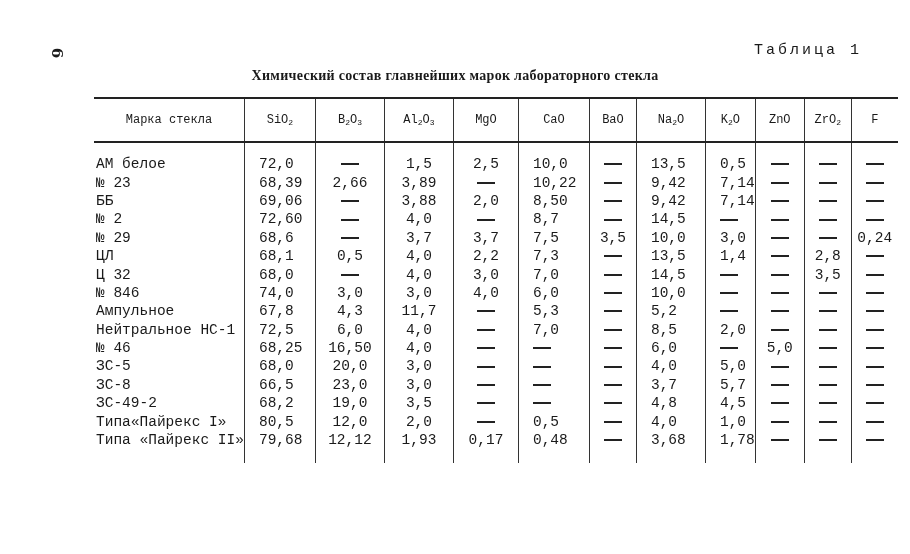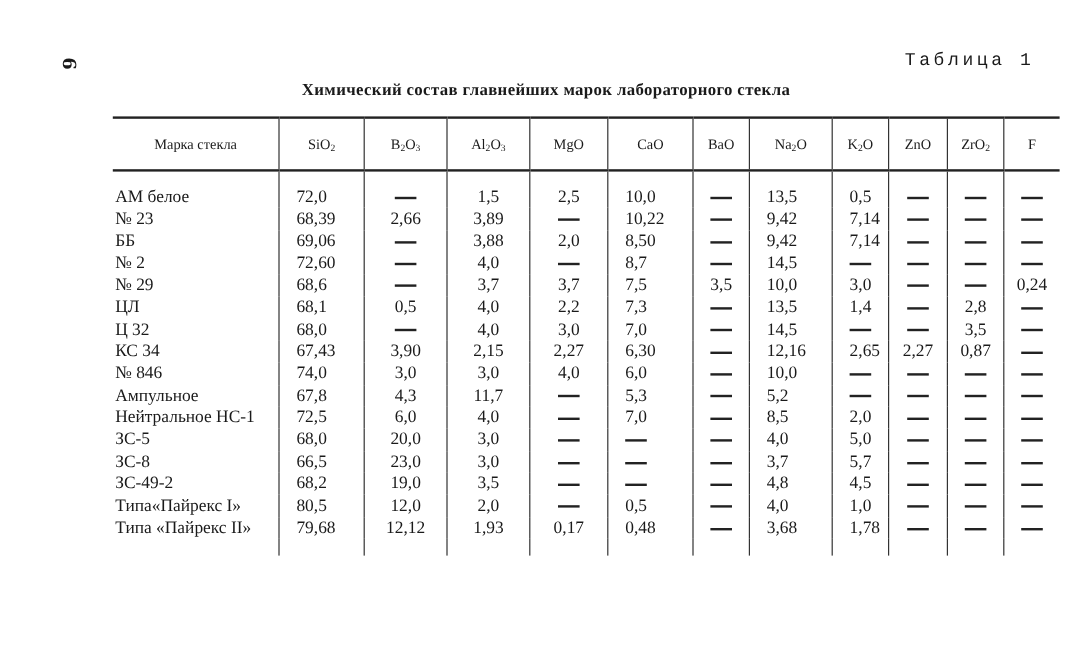--- a/index.html
+++ b/index.html
@@ -41,21 +41,21 @@
       font-size: 14px;
       font-weight: bold;
       letter-spacing: 0.3px;
       font-family: "Liberation Serif", serif;
     }
     table.chem {
       position: absolute;
       left: 94px;
       top: 97px;
       border-collapse: collapse;
-      font-family: Liberation Serif, serif;
+      font-family: Liberation Mono, monospace;
       font-size: 14.5px;
     }
     table.chem th {
       font-weight: normal;
       font-size: 12px;
       height: 42px;
       border-top: 2px solid #222;
       border-bottom: 2px solid #222;
       border-left: 1.5px solid #333;
       text-align: center;
@@ -212,34 +212,20 @@
         <td class="num">3,0</td>
         <td class="num num-left">7,0</td>
         <td class="num"><span class="dash"></span></td>
         <td class="num num-left">14,5</td>
         <td class="num num-left"><span class="dash"></span></td>
         <td class="num"><span class="dash"></span></td>
         <td class="num">3,5</td>
         <td class="num"><span class="dash"></span></td>
       </tr>
       <tr>
-        <td>КС 34</td>
-        <td class="num num-left">67,43</td>
-        <td class="num">3,90</td>
-        <td class="num">2,15</td>
-        <td class="num">2,27</td>
-        <td class="num num-left">6,30</td>
-        <td class="num"><span class="dash"></span></td>
-        <td class="num num-left">12,16</td>
-        <td class="num num-left">2,65</td>
-        <td class="num">2,27</td>
-        <td class="num">0,87</td>
-        <td class="num"><span class="dash"></span></td>
-      </tr>
-      <tr>
         <td>№ 846</td>
         <td class="num num-left">74,0</td>
         <td class="num">3,0</td>
         <td class="num">3,0</td>
         <td class="num">4,0</td>
         <td class="num num-left">6,0</td>
         <td class="num"><span class="dash"></span></td>
         <td class="num num-left">10,0</td>
         <td class="num num-left"><span class="dash"></span></td>
         <td class="num"><span class="dash"></span></td>
@@ -264,20 +250,34 @@
         <td>Нейтральное НС-1</td>
         <td class="num num-left">72,5</td>
         <td class="num">6,0</td>
         <td class="num">4,0</td>
         <td class="num"><span class="dash"></span></td>
         <td class="num num-left">7,0</td>
         <td class="num"><span class="dash"></span></td>
         <td class="num num-left">8,5</td>
         <td class="num num-left">2,0</td>
         <td class="num"><span class="dash"></span></td>
+        <td class="num"><span class="dash"></span></td>
+        <td class="num"><span class="dash"></span></td>
+      </tr>
+      <tr>
+        <td>№ 46</td>
+        <td class="num num-left">68,25</td>
+        <td class="num">16,50</td>
+        <td class="num">4,0</td>
+        <td class="num"><span class="dash"></span></td>
+        <td class="num num-left"><span class="dash"></span></td>
+        <td class="num"><span class="dash"></span></td>
+        <td class="num num-left">6,0</td>
+        <td class="num num-left"><span class="dash"></span></td>
+        <td class="num">5,0</td>
         <td class="num"><span class="dash"></span></td>
         <td class="num"><span class="dash"></span></td>
       </tr>
       <tr>
         <td>ЗС-5</td>
         <td class="num num-left">68,0</td>
         <td class="num">20,0</td>
         <td class="num">3,0</td>
         <td class="num"><span class="dash"></span></td>
         <td class="num num-left"><span class="dash"></span></td>

